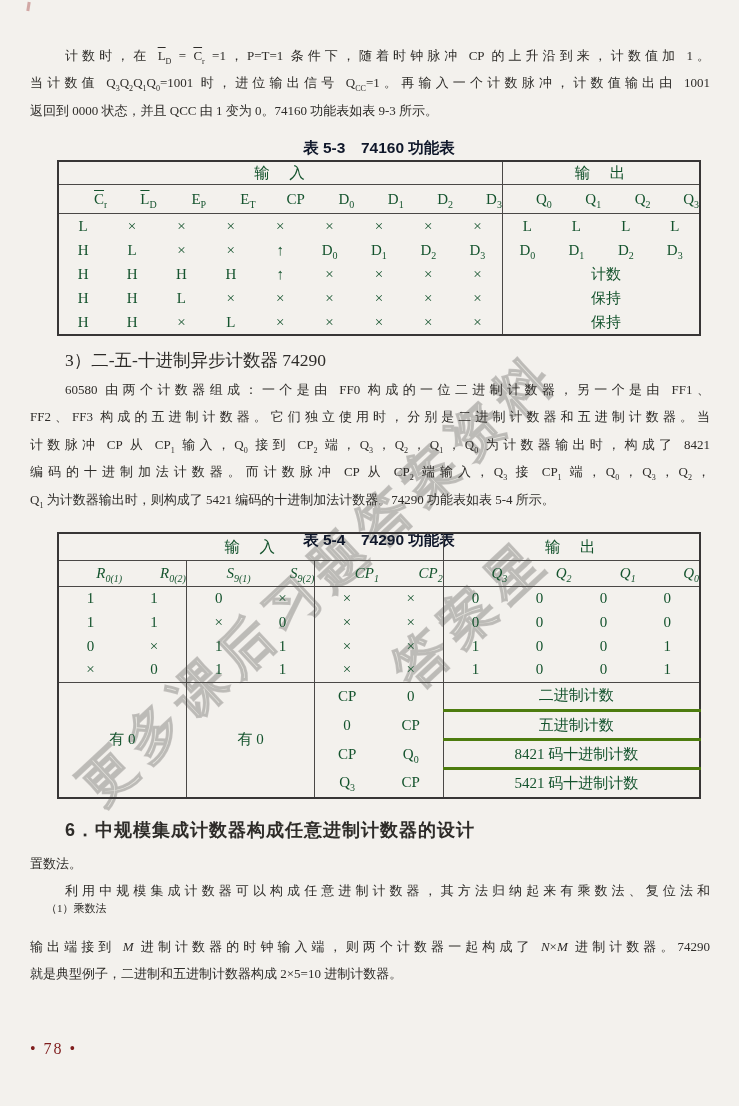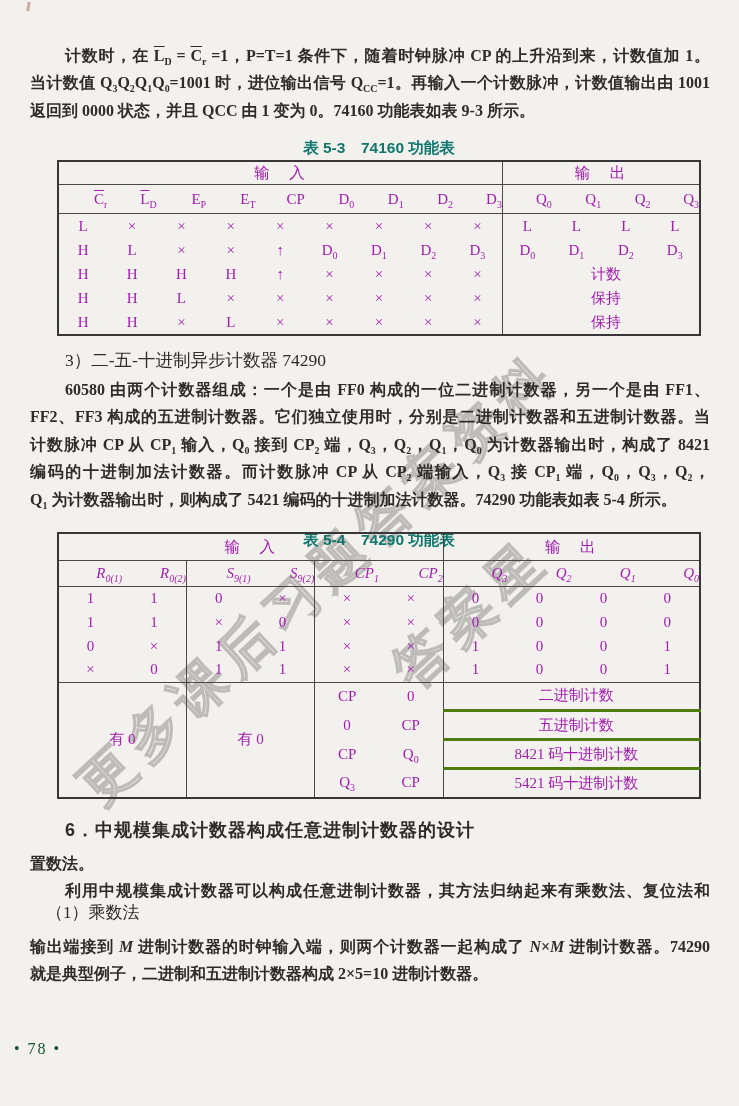--- a/index.html
+++ b/index.html
@@ -4,43 +4,43 @@
 <style>
   html,body{margin:0;padding:0;background:#e9e7e3;}
   .page{
     position:relative;width:739px;height:1106px;margin:0 auto;
     background:#f3f1ed;overflow:hidden;
     font-family:"Liberation Serif","DejaVu Serif",serif;
     color:#2e2c29;
   }
   
   .block{position:absolute;left:30px;width:680px;}
-  .tline{font-size:16px;line-height:27.4px;white-space:nowrap;font-weight:bold;}
+  .tline{font-size:13px;line-height:27.4px;white-space:nowrap;}
   .tline.fill{white-space:normal;text-align:justify;text-align-last:justify;}
   .tline.ind{text-indent:35px;}
   sub{font-size:0.62em;line-height:0;}
   .ov{text-decoration:overline;}
   .sec-heading{position:absolute;left:30px;width:680px;font-size:17.5px;}
   .sec-heading.indent2{padding-left:35px;}
   .bold-heading{
     position:absolute;left:30px;width:680px;padding-left:35px;
     font-family:"Liberation Sans","DejaVu Sans",sans-serif;
     font-weight:bold;font-size:18px;letter-spacing:1px;
   }
-  .item-heading{position:absolute;left:30px;width:680px;padding-left:16px;font-size:17px;}
+  .item-heading{position:absolute;left:30px;width:680px;padding-left:16px;font-size:11px;}
   
   .tbl-title{
     position:absolute;left:57px;width:644px;text-align:center;
     font-family:"Liberation Sans","DejaVu Sans",sans-serif;
-    font-weight:bold;font-size:15.5px;color:#0f766e;
+    font-weight:bold;font-size:15.5px;color:#0f172a;
   }
   table.ftable{
     position:absolute;left:57px;width:644px;table-layout:fixed;
     border-collapse:collapse;border:2px solid #383636;
-    font-size:15px;color:#a21caf;
+    font-size:15px;color:#14532d;
   }
   .ftable th,.ftable td{font-weight:normal;text-align:center;padding:0;overflow:hidden;}
   .ftable sub{font-size:10px;}
   .ftable tr.gh th{border-bottom:1px solid #4a4846;font-size:15.5px;letter-spacing:2px;}
   .ftable tr.ch th{border-bottom:1px solid #4a4846;text-align:right;}
   .al-left{text-align:right;padding-left:10px !important;}
   
   .t53 tr.gh th{height:22px;}
   .t53 tr.ch th{height:28px;}
   .t53 tbody td{height:24px;}
@@ -65,21 +65,21 @@
     transform:rotate(-43deg);transform-origin:0 50%;
     color:rgba(150,148,145,0.14);
     -webkit-text-stroke:1.3px rgba(128,126,123,0.40);
     letter-spacing:9px;
   }
   .wm-a{left:88px;top:758px;font-size:54px;}
   .wm-b{left:402px;top:642px;font-size:54px;}
   
   .corner-mark{position:absolute;left:27px;top:2px;width:3px;height:9px;background:#c68f8c;opacity:.75;transform:rotate(9deg);}
   
-  .footer{position:absolute;left:14px;top:1040px;font-size:16px;letter-spacing:2px;color:#14532d;}
+  .footer{position:absolute;left:30px;top:1040px;font-size:16px;letter-spacing:2px;color:#7f1d1d;}
 </style>
 </head>
 <body>
 
 <div class="page">
 
   <div class="corner-mark"></div>
 
   <div class="wm wm-a">更多课后习题答案资料</div>
   <div class="wm wm-b">答案星</div>

